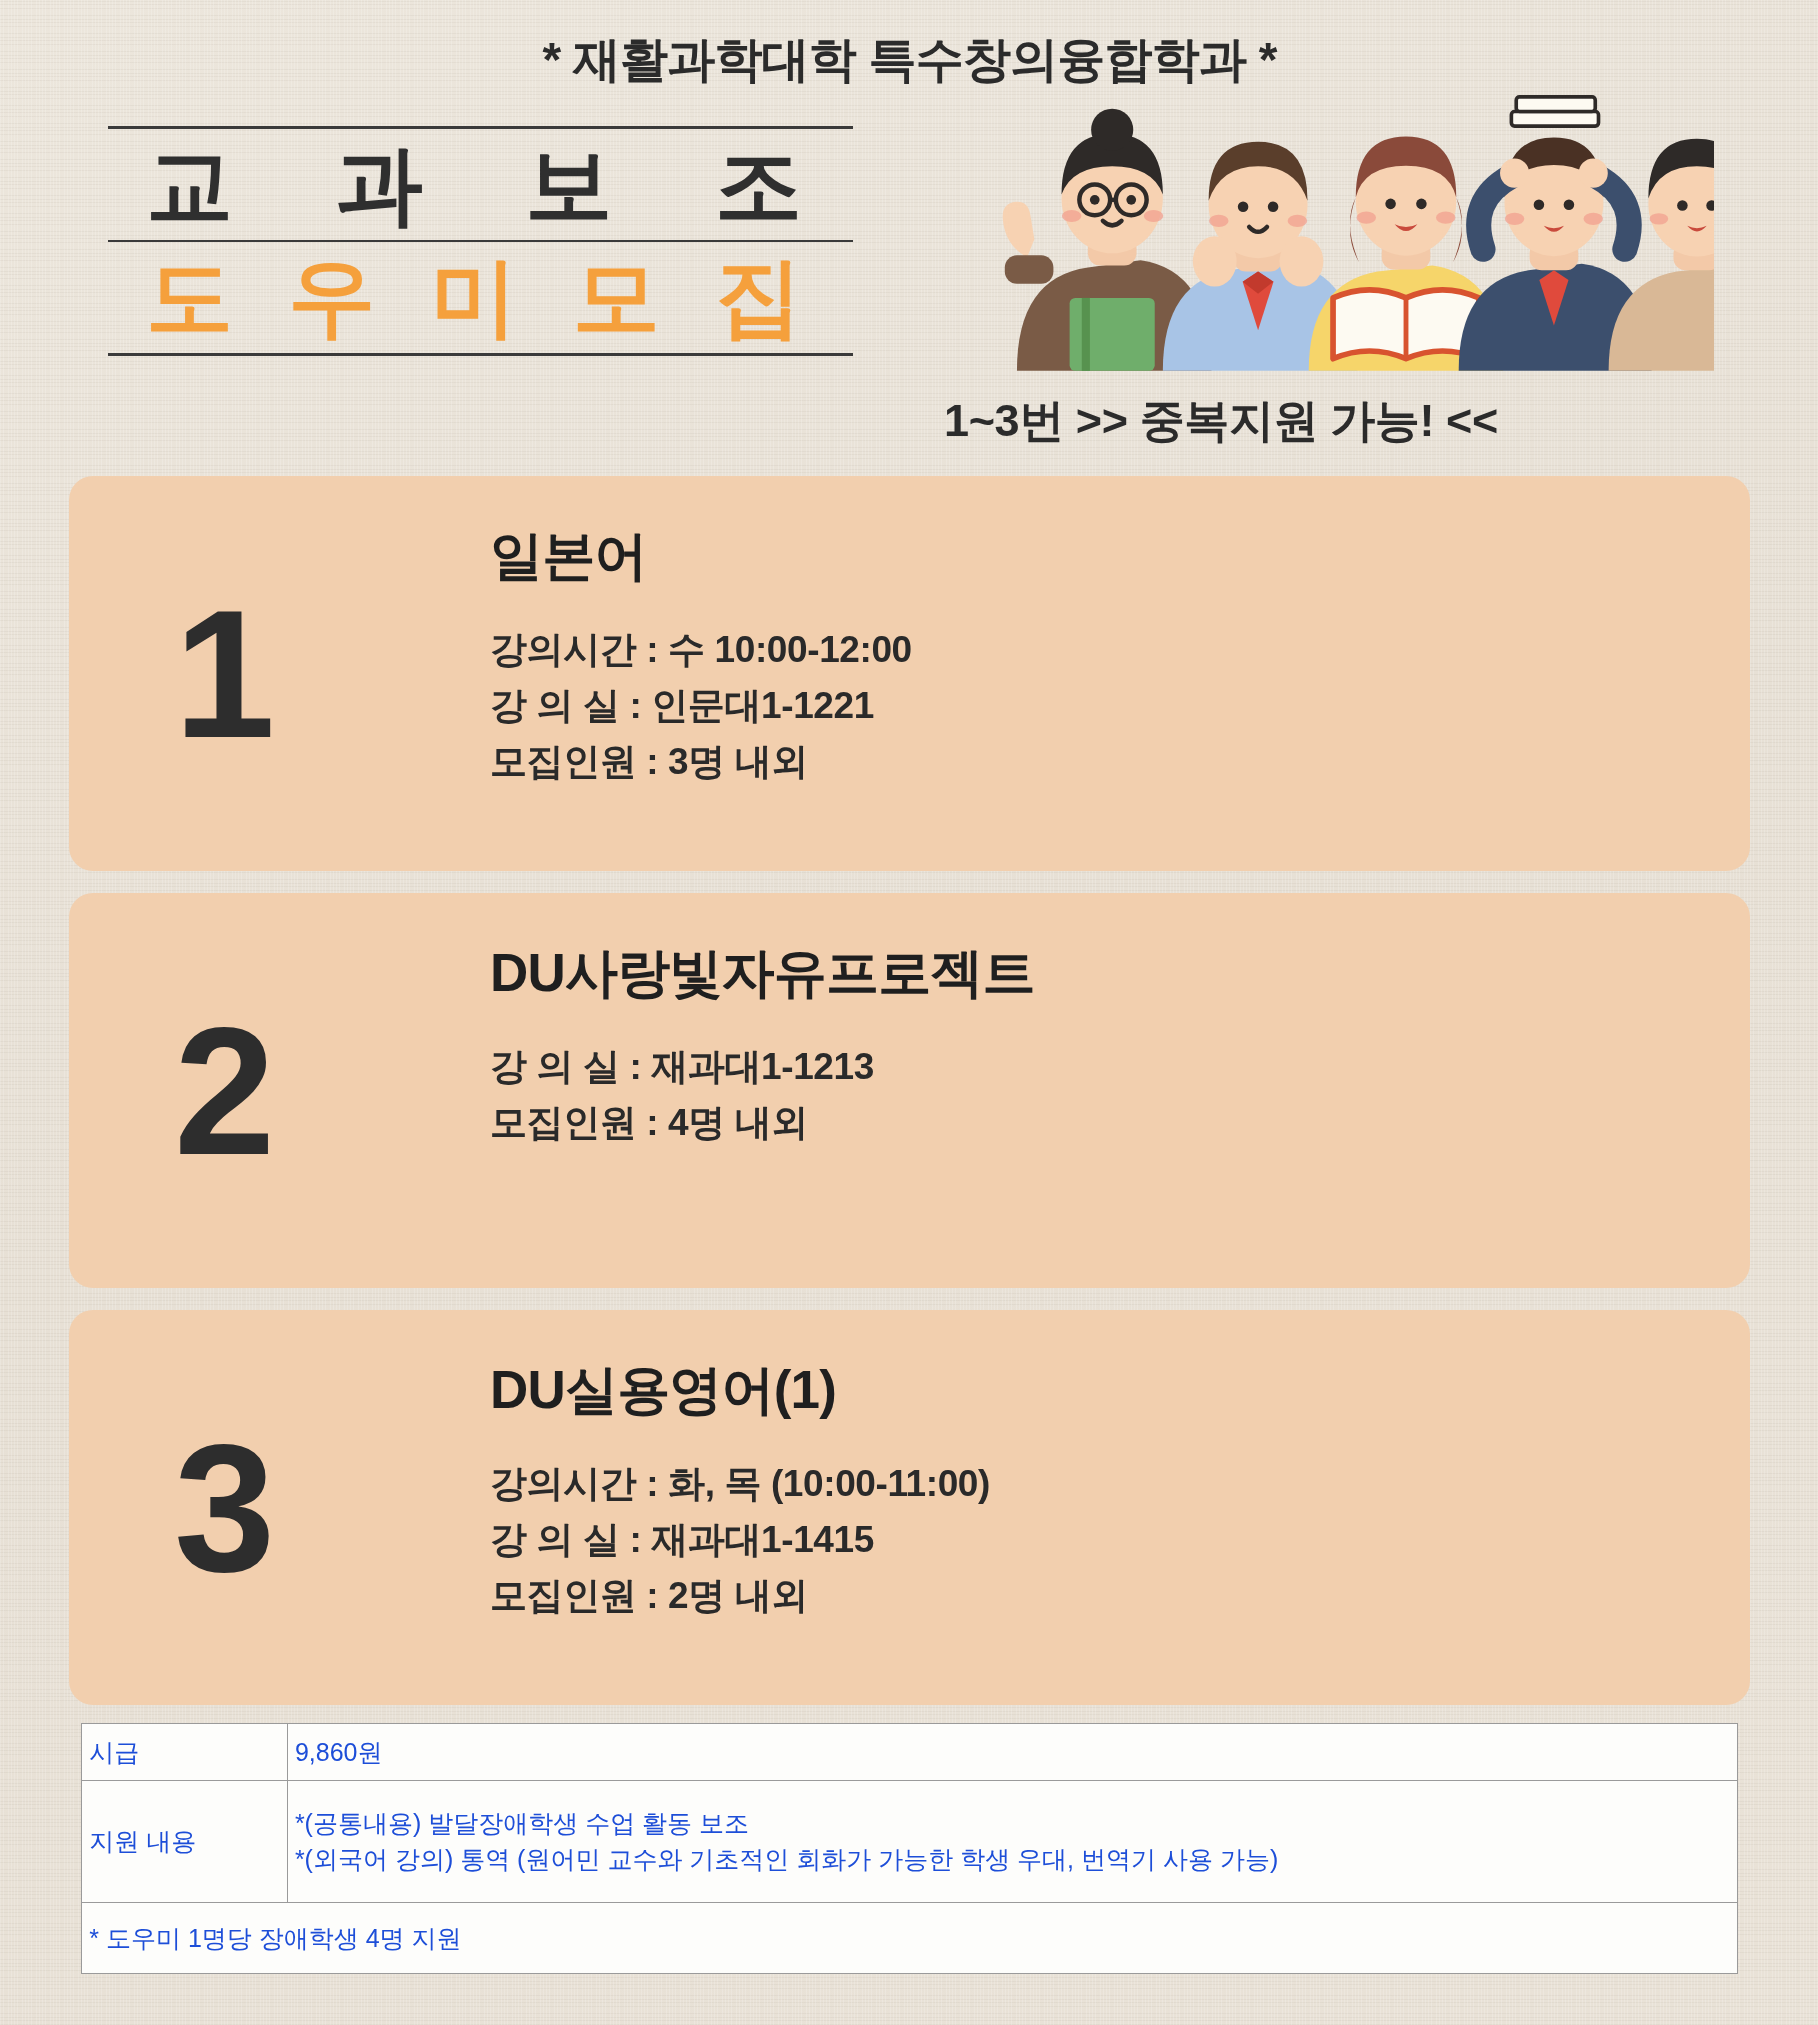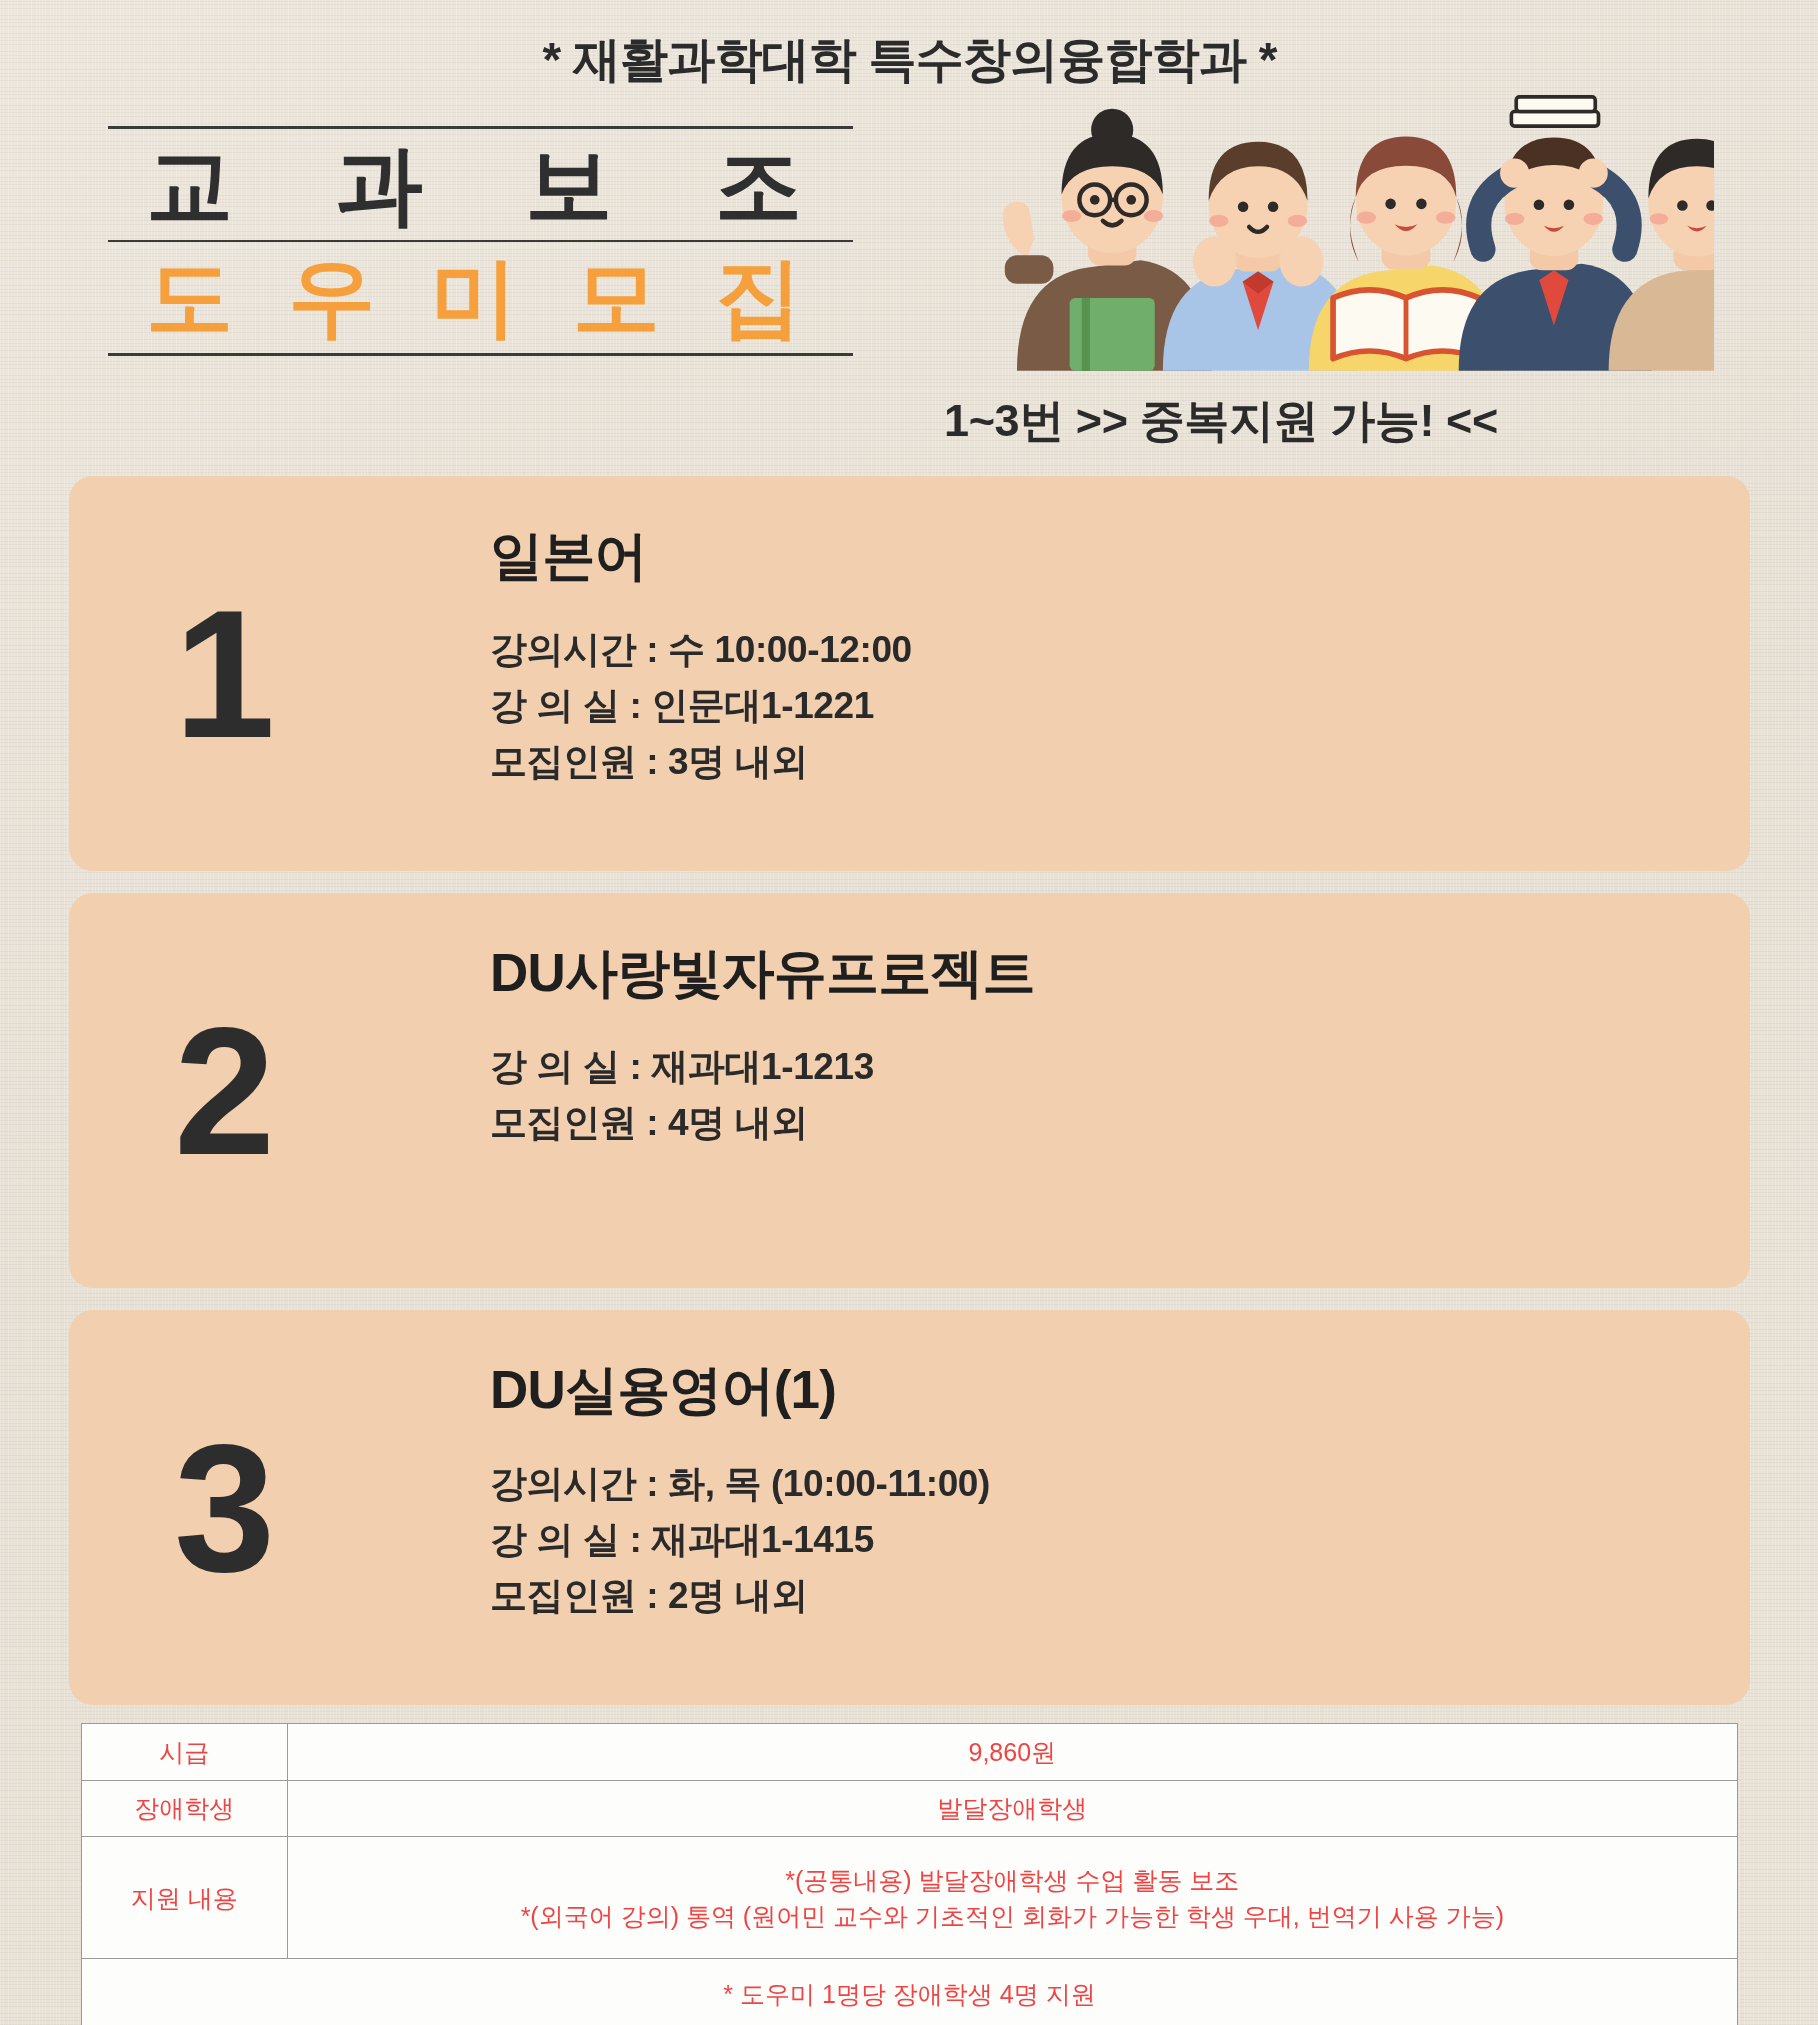--- a/index.html
+++ b/index.html
@@ -149,23 +149,23 @@
     position: absolute;
     left: 81px;
     top: 1723px;
     width: 1657px;
     border-collapse: collapse;
     background: #fdfdfb;
     table-layout: fixed;
   }
   .info-table td {
     border: 1.2px solid #9a9a9a;
-    text-align: center;
+    text-align: left;
     vertical-align: middle;
-    color: #ef4444;
+    color: #1d4ed8;
     font-size: 25px;
     padding: 9.7px 7.3px;
     line-height: 1.45;
   }
   .info-table td.label {
     width: 190px;
     font-size: 25px;
   }
   .row-h { height: 45px; }
   .row-support { height: 122px; }
@@ -339,24 +339,20 @@
       </div>
     </div>
   </div>
 
   <table class="info-table">
     <tbody>
       <tr class="row-h">
         <td class="label">시급</td>
         <td>9,860원</td>
       </tr>
-      <tr class="row-h">
-        <td class="label">장애학생</td>
-        <td>발달장애학생</td>
-      </tr>
       <tr class="row-support">
         <td class="label">지원 내용</td>
         <td>
           <div>*(공통내용) 발달장애학생 수업 활동 보조</div>
           <div>*(외국어 강의) 통역 (원어민 교수와 기초적인 회화가 가능한 학생 우대, 번역기 사용 가능)</div>
         </td>
       </tr>
       <tr class="row-note">
         <td colspan="2">* 도우미 1명당 장애학생 4명 지원</td>
       </tr>

